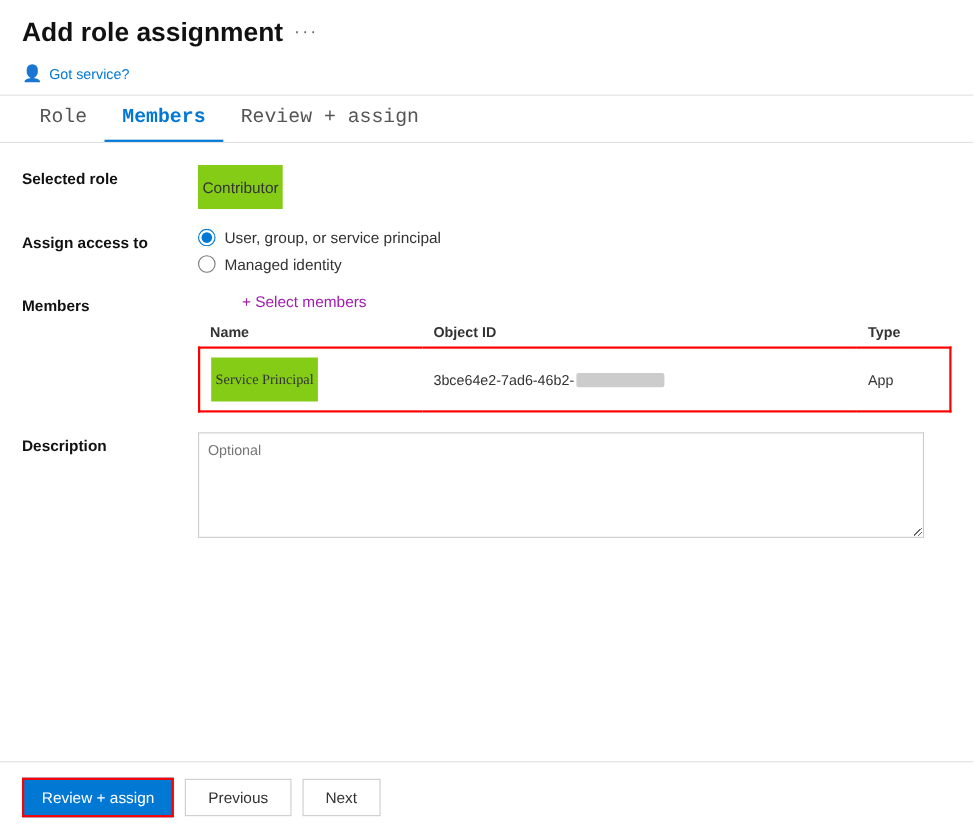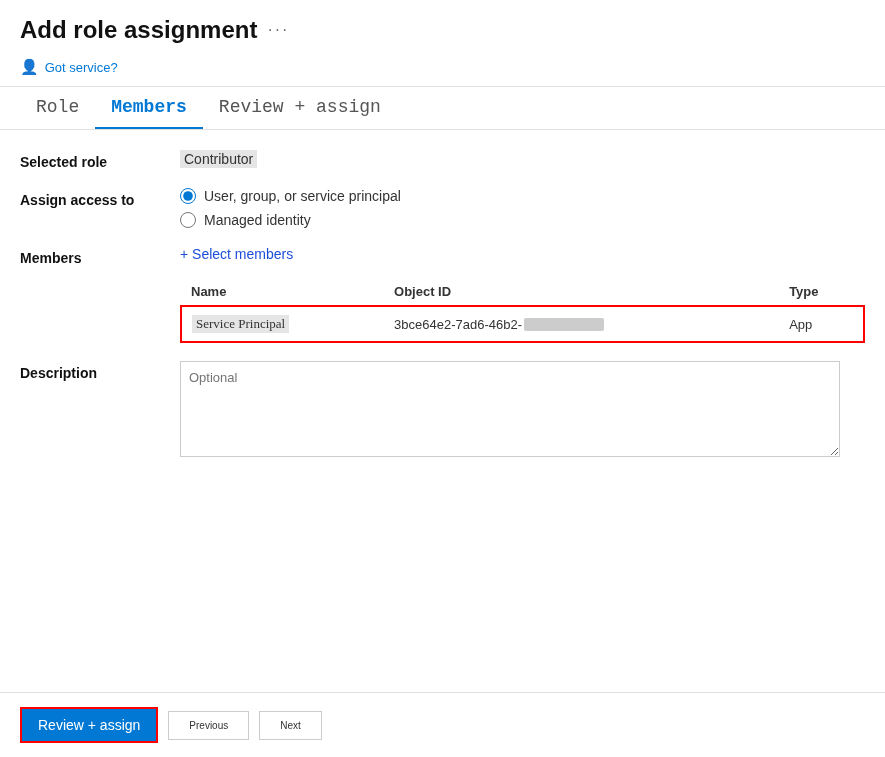--- a/index.html
+++ b/index.html
@@ -91,22 +91,22 @@
       color: #111;
       padding-top: 4px;
       flex-shrink: 0;
     }
 
     .form-value {
       flex: 1;
     }
 
     .highlight-yellow {
-      background-color: #e5e5e5;
-      padding: 1px 4px;
+      background-color: #84cc16;
+      padding: 12px 4px;
       display: inline-block;
     }
 
     .radio-group {
       display: flex;
       flex-direction: column;
       gap: 8px;
     }
 
     .radio-option {
@@ -117,30 +117,31 @@
     }
 
     .radio-option input[type="radio"] {
       accent-color: #0078d4;
       width: 16px;
       height: 16px;
       cursor: pointer;
     }
 
     .select-members-link {
-      color: #1d4ed8;
+      color: #a21caf;
       cursor: pointer;
       display: flex;
       align-items: center;
       gap: 4px;
       font-size: 14px;
+      margin-left: 40px;
     }
 
     .members-table {
-      margin-top: 16px;
+      margin-top: 6px;
       width: 100%;
       border-collapse: collapse;
     }
 
     .members-table th {
       text-align: left;
       padding: 6px 10px;
       font-weight: 600;
       color: #333;
       font-size: 13px;
@@ -214,21 +215,21 @@
       cursor: pointer;
       font-family: inherit;
       outline: none;
     }
 
     .btn-secondary {
       background: #fff;
       color: #333;
       border: 1px solid #ccc;
       padding: 8px 20px;
-      font-size: 10px;
+      font-size: 14px;
       cursor: pointer;
       font-family: inherit;
       outline: none;
     }
 
     .members-section {
       display: flex;
       flex-direction: column;
     }
   </style>

